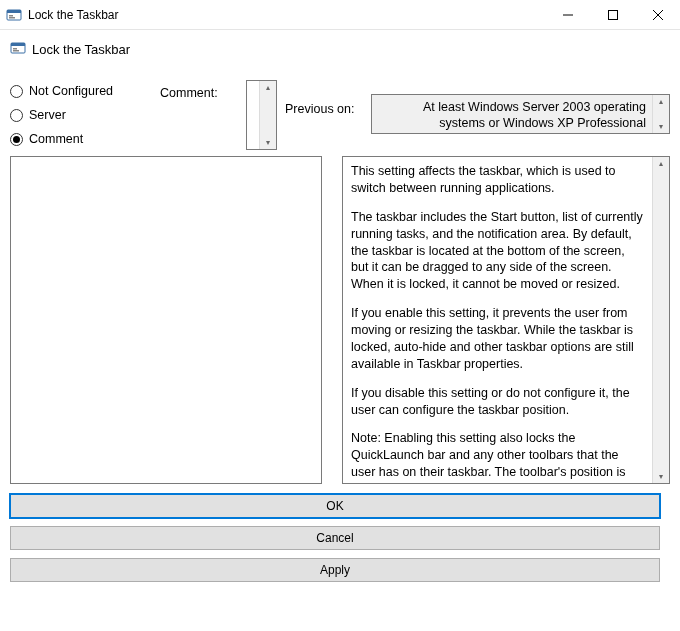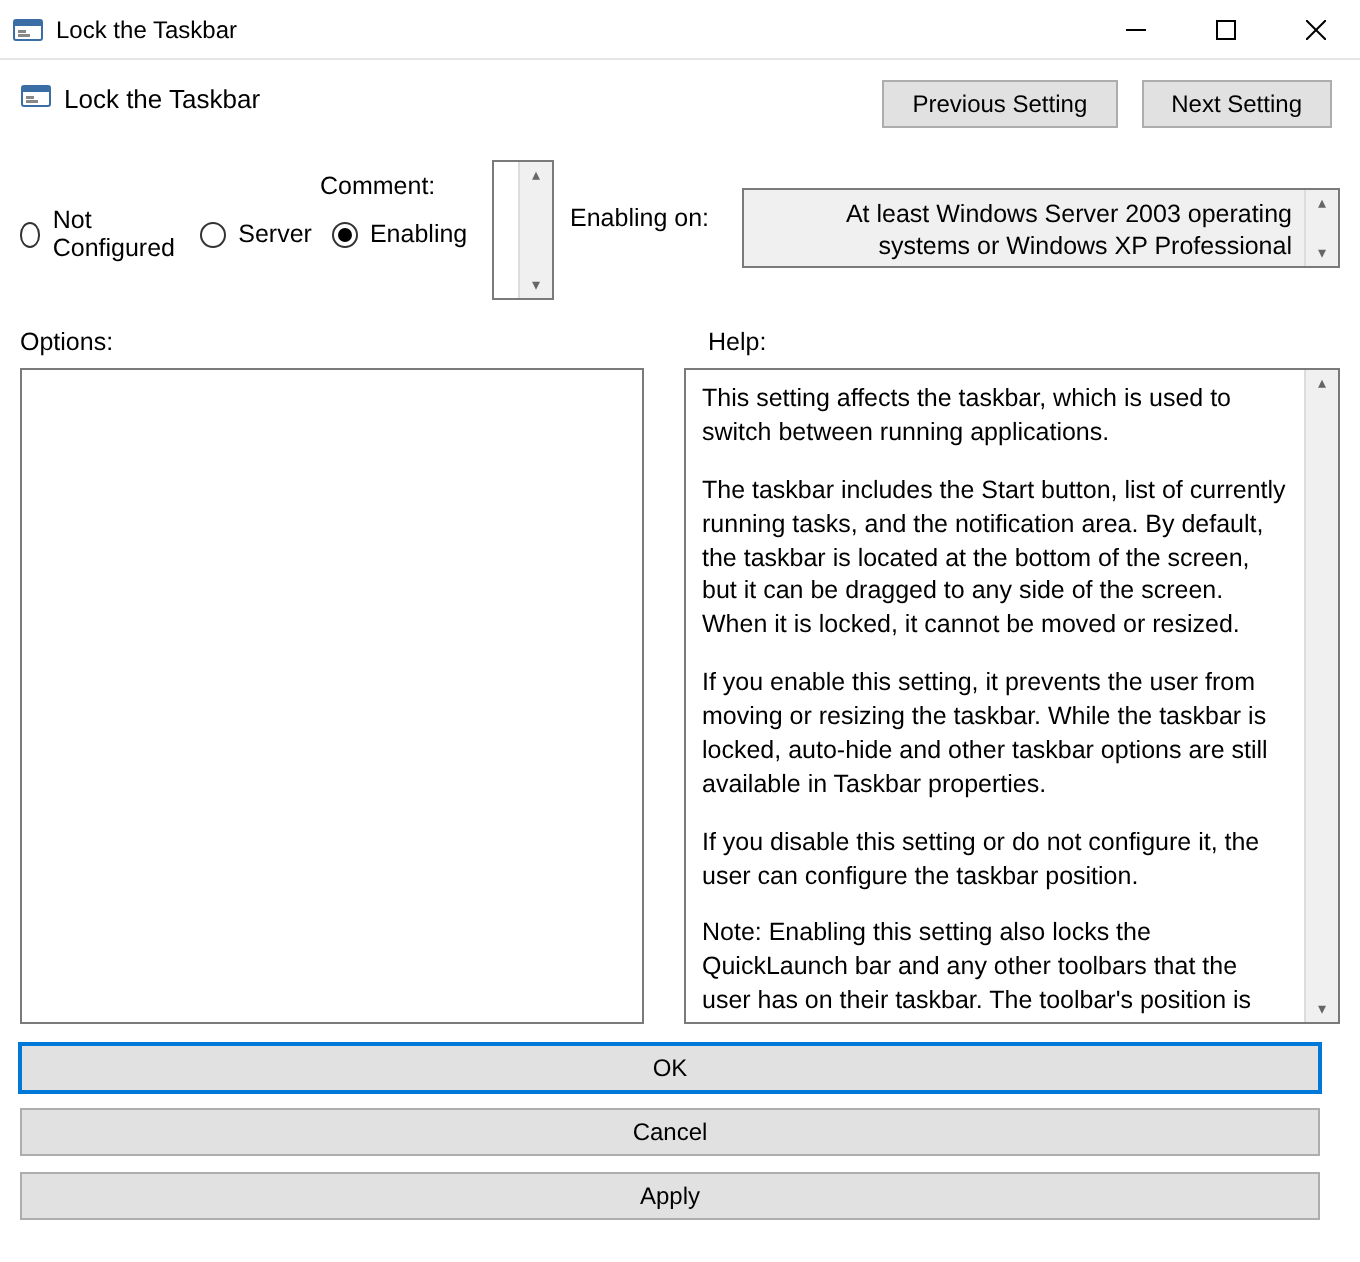--- a/index.html
+++ b/index.html
@@ -66,21 +66,21 @@
   button.default { border: 1px solid #0078d7; outline: 1px solid #0078d7; }
 
   .config-row {
     display: flex;
     margin-top: 6px;
     gap: 10px;
   }
   .radio-group {
     width: 140px;
     display: flex;
-    flex-direction: row;
+    flex-direction: column;
     gap: 10px;
     padding-top: 4px;
   }
   .radio-item {
     display: flex;
     align-items: center;
     gap: 6px;
     font-size: 12.5px;
   }
   .radio-circle {
@@ -224,72 +224,64 @@
       <span>
         <svg width="16" height="16" viewBox="0 0 16 16">
           <rect x="1" y="3" width="14" height="10" rx="1" fill="#fff" stroke="#3a6ea5"></rect>
           <rect x="1" y="3" width="14" height="3" fill="#3a6ea5"></rect>
           <rect x="3" y="8" width="4" height="1.5" fill="#888"></rect>
           <rect x="3" y="10" width="6" height="1.5" fill="#888"></rect>
         </svg>
       </span>
       <span>Lock the Taskbar</span>
     </div>
-    <div class="nav-btns">
-      <button class="std">Previous Setting</button>
-      <button class="std">Next Setting</button>
-    </div>
   </div>
 
   <div class="config-row">
     <div class="radio-group">
       <div class="radio-item">
         <span class="radio-circle"></span>
         <span>Not Configured</span>
       </div>
       <div class="radio-item">
         <span class="radio-circle"></span>
         <span>Server</span>
       </div>
       <div class="radio-item">
         <span class="radio-circle">
             <span class="radio-dot"></span>
           </span>
-        <span>Enabling</span>
+        <span>Comment</span>
       </div>
     </div>
 
     <div class="fields-col">
       <div class="field-row">
         <div class="field-label">Comment:</div>
         <div class="textbox comment-box">
           <div class="tb-content"></div>
           <div class="vscroll">
             <span>▴</span>
             <span>▾</span>
           </div>
         </div>
       </div>
       <div class="field-row supported-row">
-        <div class="field-label">Enabling on:</div>
+        <div class="field-label">Previous on:</div>
         <div class="textbox supported-box">
           <div class="tb-content">At least Windows Server 2003 operating systems or Windows XP Professional</div>
           <div class="vscroll">
             <span>▴</span>
             <span>▾</span>
           </div>
         </div>
       </div>
     </div>
   </div>
 
-  <div class="panels-header">
-    <div class="lbl lbl-options">Options:</div>
-    <div class="lbl">Help:</div>
-  </div>
 
   <div class="panels">
     <div class="panel panel-options">
       <div class="p-content"></div>
     </div>
     <div class="panel panel-help">
       <div class="p-content" id="help-content">
           <p class="help-p">This setting affects the taskbar, which is used to switch between running applications.</p>
           <p class="help-p">The taskbar includes the Start button, list of currently running tasks, and the notification area. By default, the taskbar is located at the bottom of the screen, but it can be dragged to any side of the screen. When it is locked, it cannot be moved or resized.</p>
           <p class="help-p">If you enable this setting, it prevents the user from moving or resizing the taskbar. While the taskbar is locked, auto-hide and other taskbar options are still available in Taskbar properties.</p>

